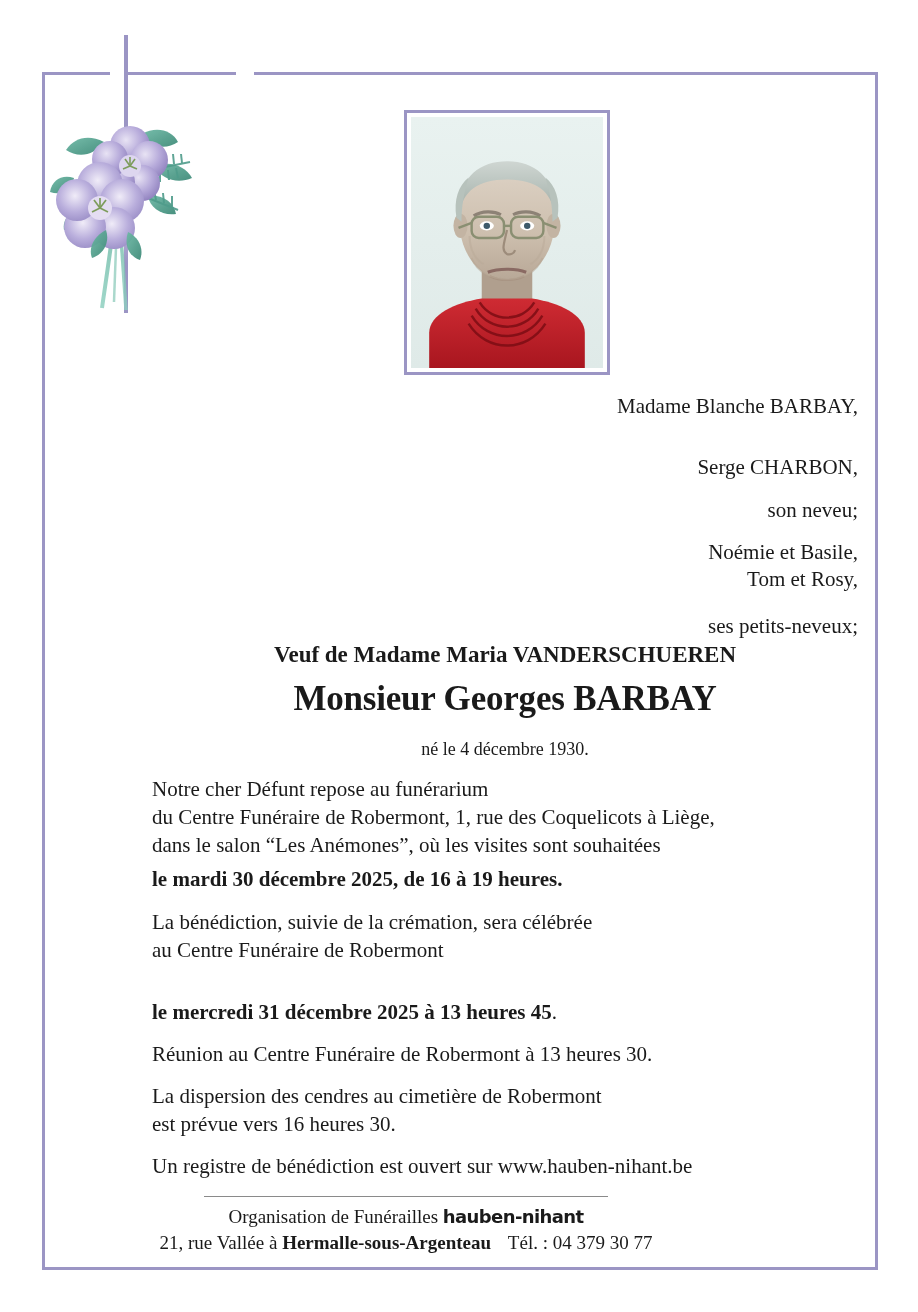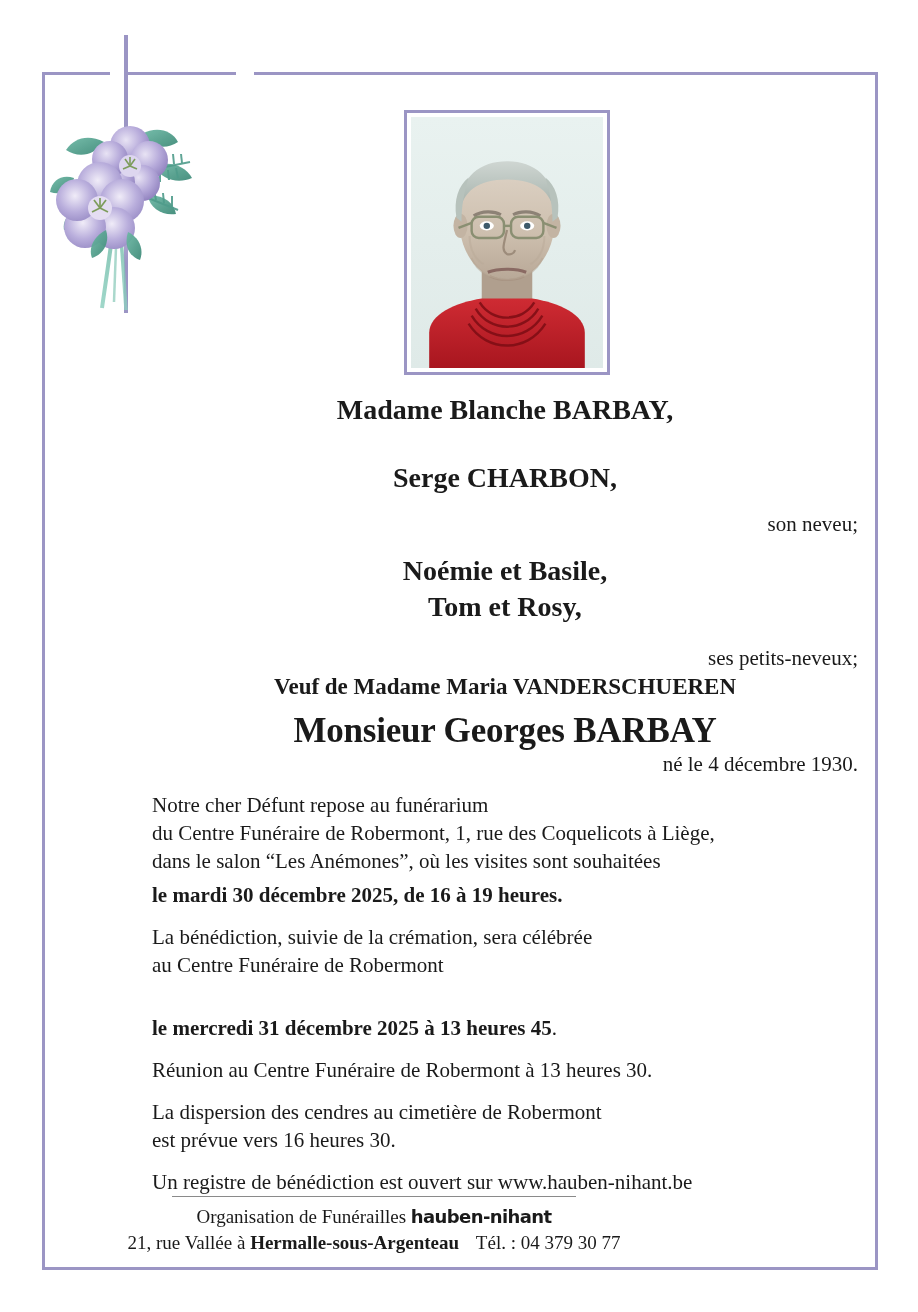--- a/index.html
+++ b/index.html
@@ -84,25 +84,24 @@
 
   
   #content {
     position: absolute;
     left: 152px;
     top: 396px;
     width: 706px;
   }
 
   .survivor-name {
-    font-size: 28px;
+    font-size: 21px;
     line-height: 1.0;
-    text-align: center;
+    text-align: right;
     white-space: pre-line;
-    font-weight: bold;
   }
   .relation {
     font-size: 21px;
     text-align: right;
     line-height: 1.0;
   }
   .gap-a { height: 22px; }
   .gap-b { height: 18px; }
 
   .announce {
@@ -121,24 +120,24 @@
     margin-top: 10px;
   }
   #spouse-line {
     text-align: center;
     font-weight: bold;
     font-size: 23px;
     line-height: 1.2;
     margin-top: 4px;
   }
   #birth-line {
-    text-align: right;
-    font-size: 21px;
+    text-align: center;
+    font-size: 18px;
     line-height: 1.2;
-    margin-top: 0;
+    margin-top: 20px;
   }
 
   .para {
     text-align: left;
     font-size: 21px;
     line-height: 1.34;
     white-space: pre-line;
     margin-top: 14px;
   }
   .para.bold {
@@ -148,20 +147,21 @@
   }
   .para.tight { margin-top: 6px; }
 
   
   #footer {
     position: absolute;
     left: 42px;
     top: 1196px;
     width: 664px;
     text-align: center;
+    padding-left: 32px;
   }
   #footer-rule {
     width: 404px;
     height: 1px;
     background: #8a8a8a;
     margin: 0 auto 7px auto;
   }
   .footer-line {
     font-size: 19px;
     line-height: 1.35;

